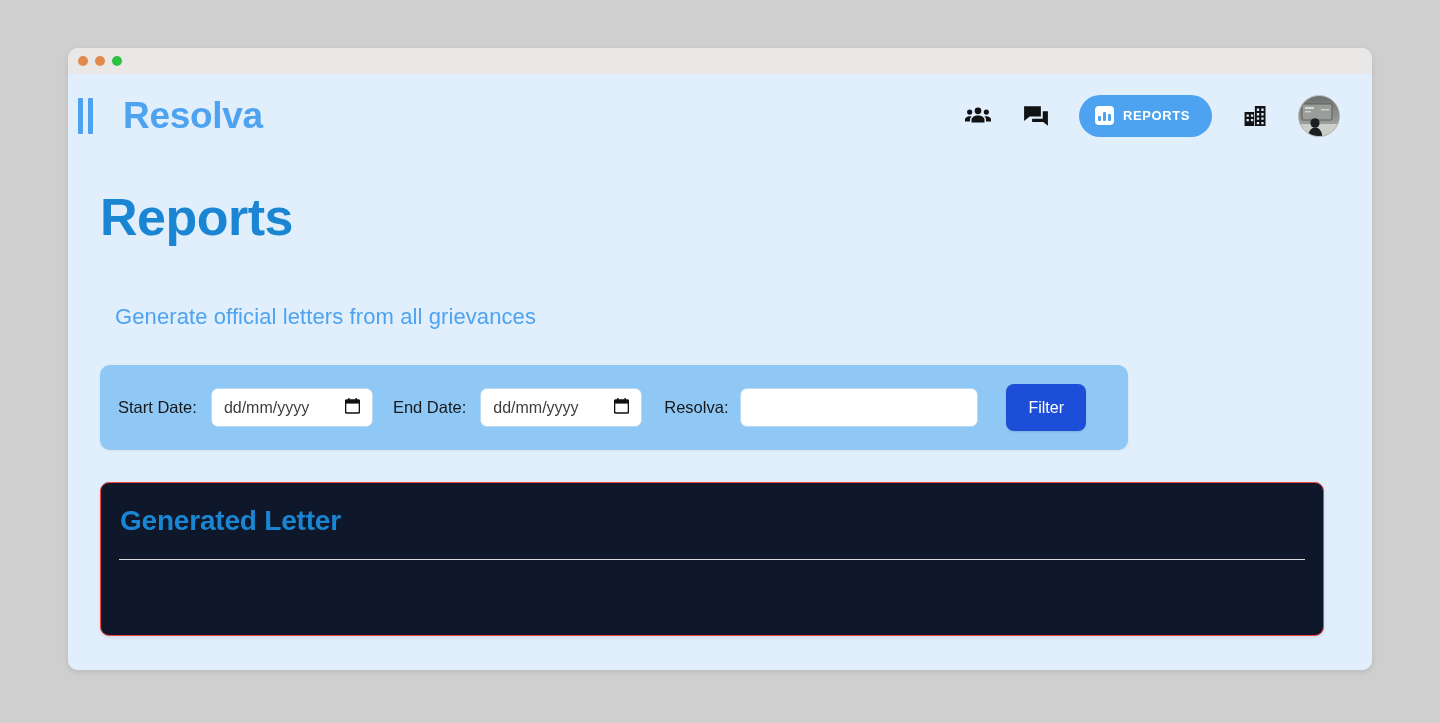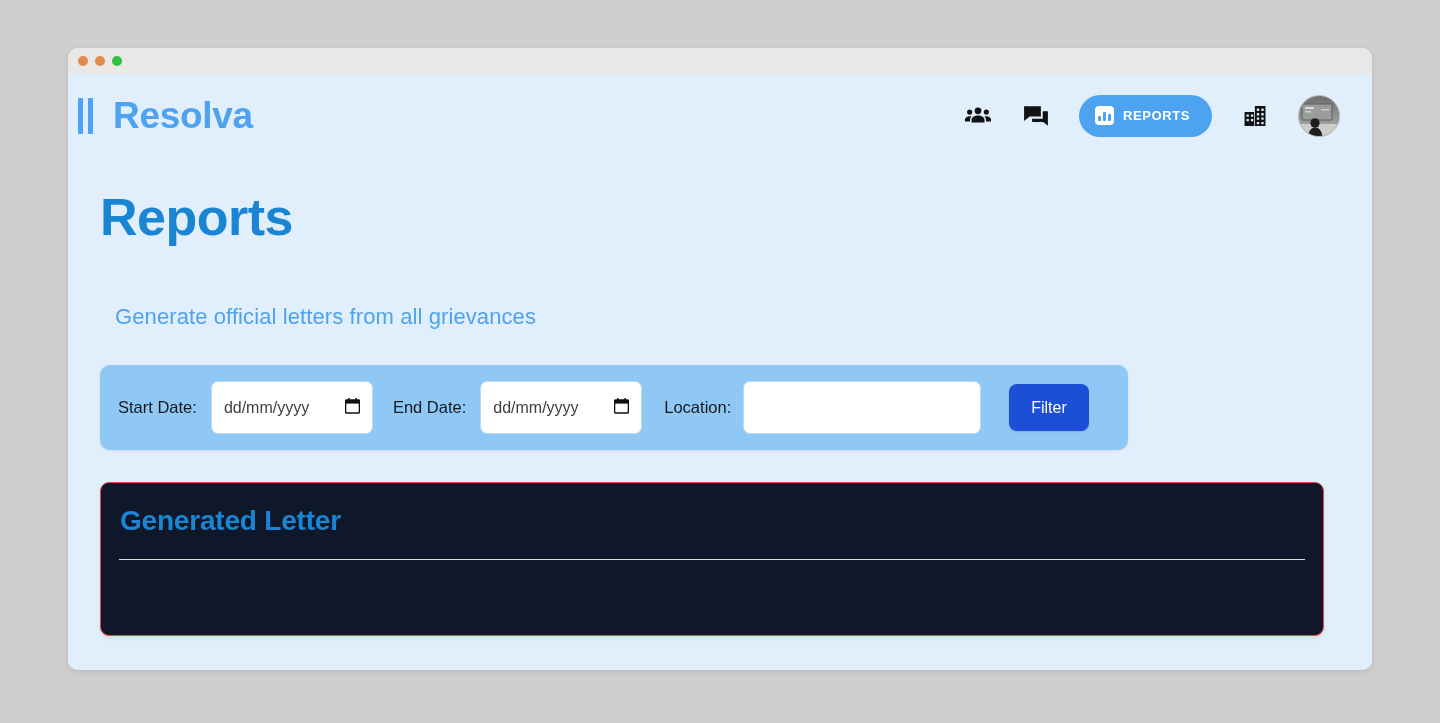--- a/index.html
+++ b/index.html
@@ -49,21 +49,21 @@
   .navbar {
     height: 83px;
     display: flex;
     align-items: center;
     justify-content: space-between;
     padding: 0 32px 0 4px;
   }
   .brand {
     display: flex;
     align-items: center;
-    gap: 20px;
+    gap: 30px;
     padding-left: 6px;
   }
   .brand-bars {
     display: flex;
     gap: 5px;
     align-items: center;
   }
   .brand-bars i {
     display: block;
     width: 5px;
@@ -173,21 +173,21 @@
   }
   .f-label {
     font-size: 16.5px;
     color: #16181a;
     white-space: nowrap;
   }
   .f-input {
     background: #ffffff;
     border: 1px solid #bcd9f2;
     border-radius: 7px;
-    height: 53px;
+    height: 39px;
     font-family: inherit;
     font-size: 16px;
     color: #3c3f42;
     padding: 0 12px;
     outline: none;
     display: flex;
     align-items: center;
     justify-content: space-between;
     cursor: text;
   }
@@ -355,21 +355,21 @@
               <rect x="0.5" y="2" width="14" height="13" rx="1.2" fill="none" stroke="currentColor" stroke-width="1.6"></rect>
               <rect x="0.5" y="2" width="14" height="3.6" fill="currentColor"></rect>
               <rect x="3" y="0" width="1.6" height="3.2" rx="0.6"></rect>
               <rect x="10.4" y="0" width="1.6" height="3.2" rx="0.6"></rect>
             </svg>
           </span>
         </div>
 
         <span class="f-gap-2"></span>
 
-        <span class="f-label">Location:</span>
+        <span class="f-label">Resolva:</span>
         <input class="f-input f-loc" type="text" value="" placeholder="" style="">
 
         <button class="filter-btn">Filter</button>
       </div>
 
       <div class="letter-card">
         <h2 class="letter-title">Generated Letter</h2>
         <div class="letter-divider"></div>
         <div class="letter-body"></div>
       </div>

